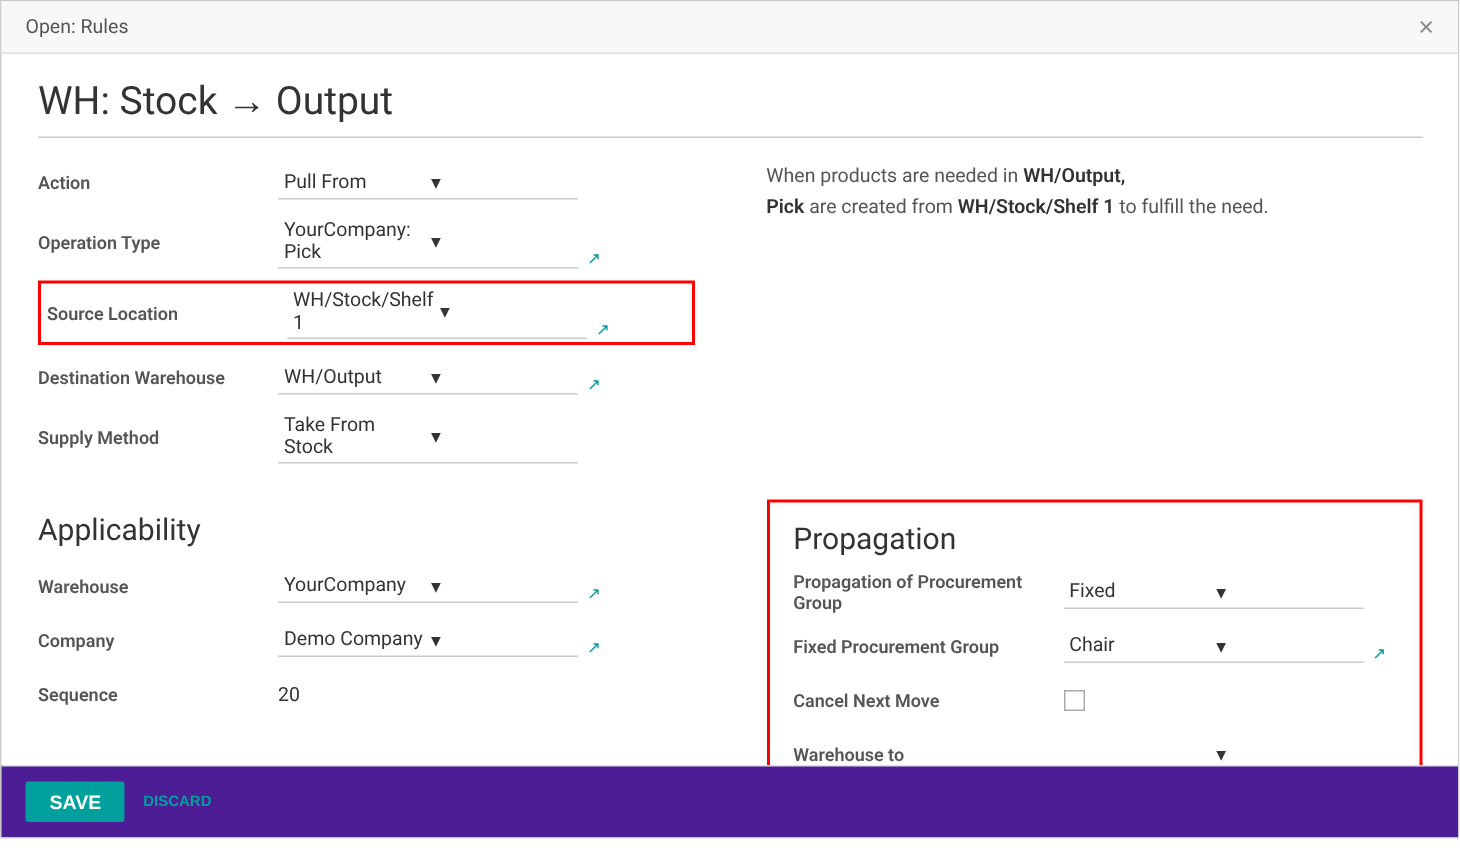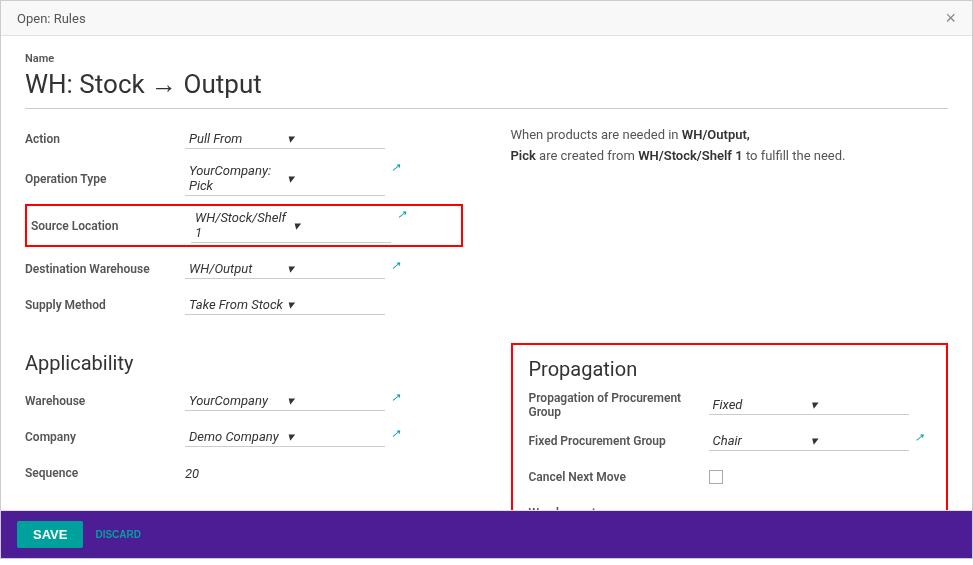--- a/index.html
+++ b/index.html
@@ -17,21 +17,21 @@
     
     .name-label { font-size: 11px; font-weight: 600; color: #555; margin-bottom: 4px; }
     .name-value { font-size: 26px; font-weight: 400; color: #333; padding-bottom: 8px; border-bottom: 1px solid #ccc; margin-bottom: 16px; }
     
     .form-grid { display: grid; grid-template-columns: 1fr 1fr; gap: 0; }
     .form-left { padding-right: 24px; }
     .form-right { padding-left: 24px; border-left: none; }
     
     .field-row { display: flex; align-items: center; margin-bottom: 8px; min-height: 28px; }
     .field-label { width: 160px; min-width: 160px; font-size: 12px; font-weight: 600; color: #555; }
-    .field-value { flex: 1; display: flex; align-items: flex-start; font-style: italic; }
+    .field-value { flex: 1; display: flex; align-items: flex-end; }
     
     .select-field { display: flex; align-items: center; border-bottom: 1px solid #ccc; padding: 2px 4px; min-width: 200px; cursor: pointer; background: #fff; }
     .select-field span { flex: 1; color: #333; font-size: 13px; }
     .select-arrow { color: #888; font-size: 10px; margin-left: 4px; }
     
     .external-link { color: #0099a1; margin-left: 6px; font-size: 11px; cursor: pointer; }
     
     .info-text { font-size: 13px; color: #555; line-height: 1.6; }
     .info-text strong { font-weight: 600; color: #333; }
     
@@ -55,21 +55,20 @@
 <div class="dialog">
 
   <div class="dialog-header">
     <span class="dialog-title">Open: Rules</span>
     <button class="close-btn">×</button>
   </div>
 
   <div class="dialog-body">
 
     <div class="form-section">
-      <div class="name-label">Name</div>
       <div class="name-value">WH: Stock → Output</div>
 
       <div class="form-grid">
 
         <div class="form-left">
 
           <div class="field-row">
             <div class="field-label">Action</div>
             <div class="field-value">
               <div class="select-field">

